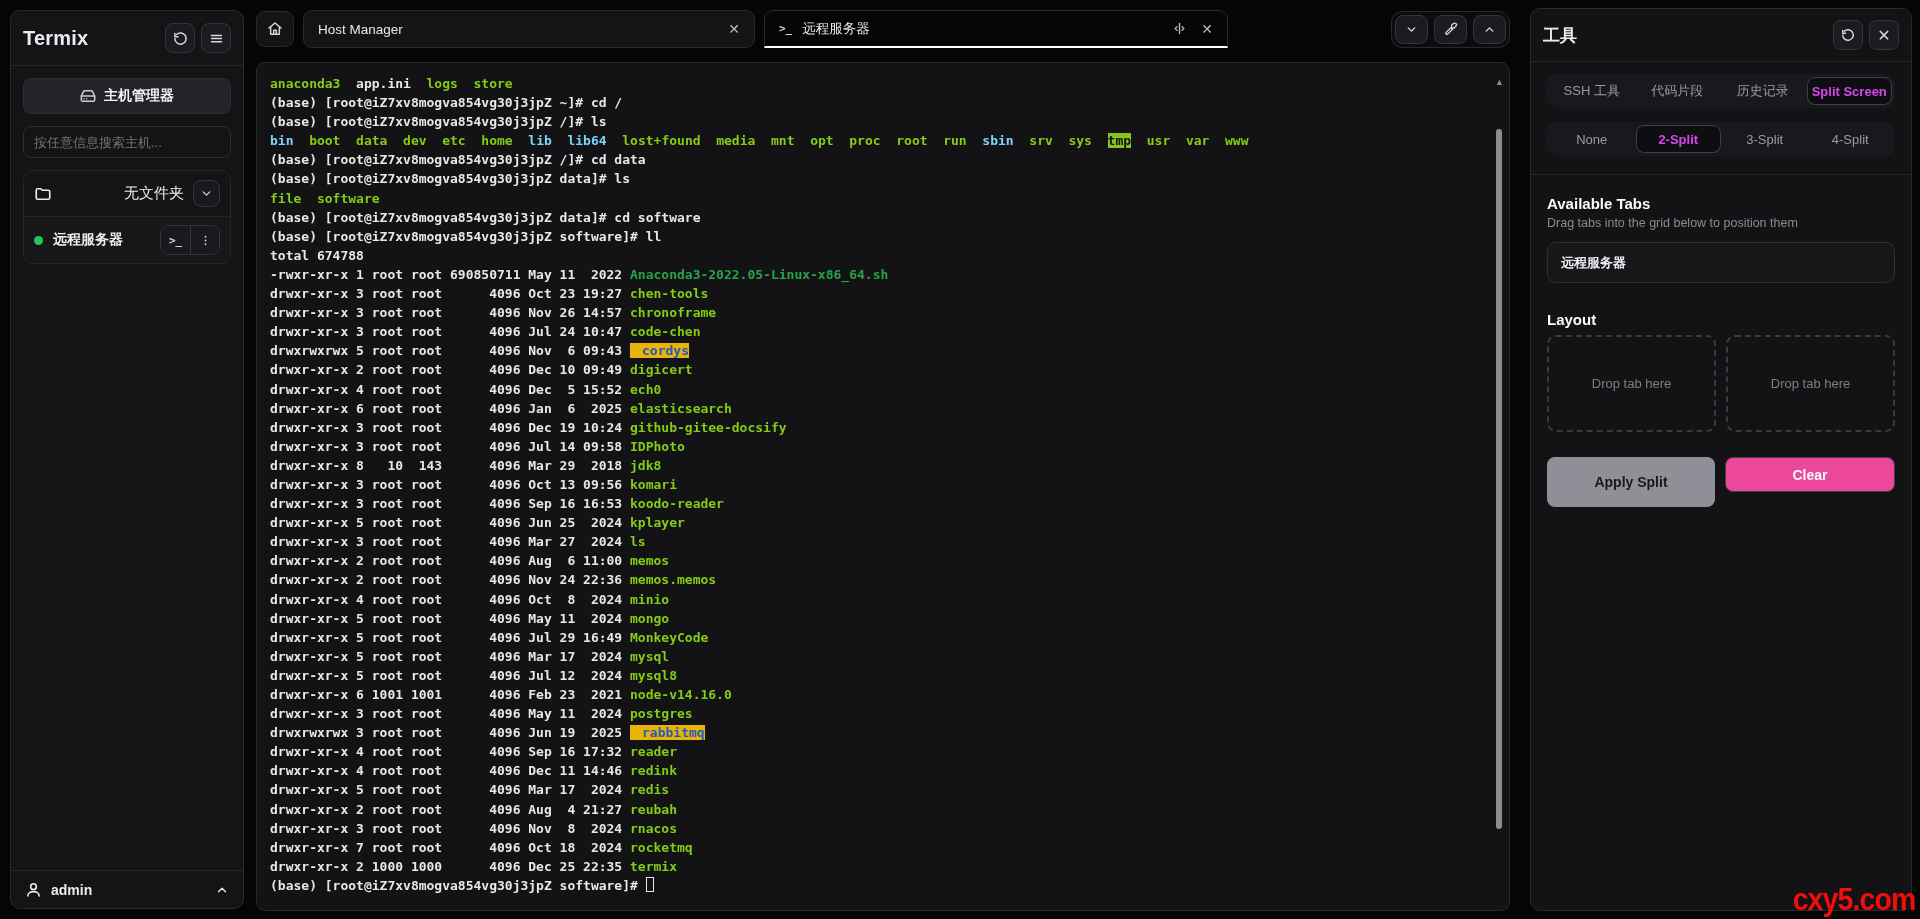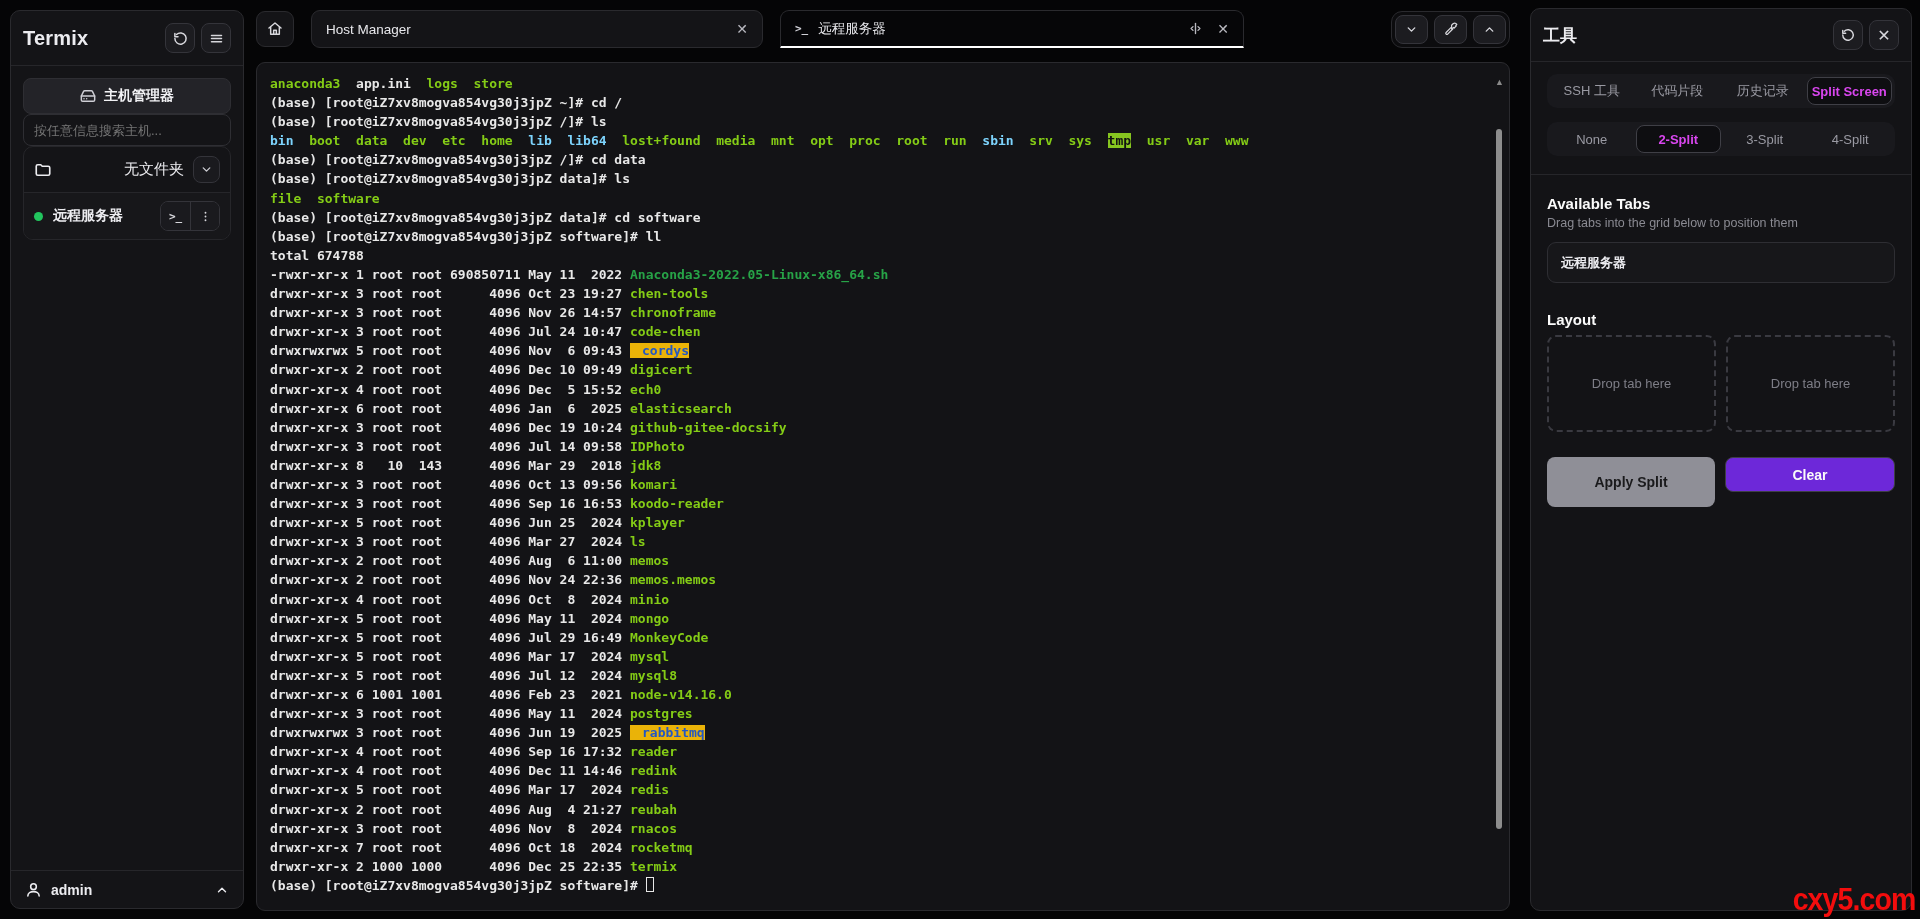--- a/index.html
+++ b/index.html
@@ -9,21 +9,21 @@
 
   
   .sidebar { position:absolute; left:10px; top:10px; width:234px; height:899px;
              display:flex; flex-direction:column; }
   .sb-header { display:flex; align-items:center; padding:12px 12px; gap:6px; }
   .brand { font-size:20px; font-weight:bold; letter-spacing:.2px; flex:1; }
   .icon-btn { width:30px; height:30px; border:1px solid #34343a; background:#1c1c20;
               border-radius:8px; display:flex; align-items:center; justify-content:center;
               color:#d7d7dc; cursor:pointer; flex:none; }
   .sb-div { border-top:1px solid #26262a; }
-  .sb-body { padding:12px 12px; display:flex; flex-direction:column; flex:1; min-height:0; }
+  .sb-body { padding:12px 12px; display:flex; flex-direction:column; gap:12px; flex:1; min-height:0; }
   .hm-btn { height:36px; background:#232328; border:1px solid #2e2e33; border-radius:8px;
             display:flex; align-items:center; justify-content:center; gap:8px;
             font-size:14px; font-weight:bold; color:#f1f1f4; cursor:pointer; }
   .search { height:32px; background:#141417; border:1px solid #2e2e33; border-radius:8px;
             color:#6c6c75; font-size:13px; padding:0 10px; width:100%;
             font-family:"Liberation Sans", sans-serif; }
   .folder-card { border:1px solid #26262a; border-radius:10px; overflow:hidden; }
   .folder-head { display:flex; align-items:center; gap:9px; padding:9px 10px; }
   .folder-name { font-size:15px; font-weight:normal; flex:1;text-align:right; }
   .chev-btn { width:27px; height:27px; border:1px solid #34343a; border-radius:8px;
@@ -37,21 +37,21 @@
   .host-actions > div { width:29px; height:28px; display:flex; align-items:center;
               justify-content:center; background:#1a1a1e; cursor:pointer; color:#d7d7dc; }
   .host-actions > div + div { border-left:1px solid #34343a; }
   .prompt-glyph { font-family:"DejaVu Sans Mono", monospace; font-size:11px; font-weight:bold; }
   .sb-footer { margin-top:auto; border-top:1px solid #26262a; padding:10px 14px;
                display:flex; align-items:center; gap:9px; }
   .admin-name { font-size:14px; font-weight:bold; flex:1; }
 
   
   .main { position:absolute; left:256px; top:8px; width:1254px; height:903px; }
-  .tabbar { display:flex; align-items:center; height:42px; gap:17px; }
+  .tabbar { display:flex; align-items:center; height:42px; gap:9px; }
   .home-btn { width:38px; height:36px; border:1px solid #2a2a2e; background:#141417;
               border-radius:9px; display:flex; align-items:center; justify-content:center;
               color:#d7d7dc; cursor:pointer; flex:none; }
   .tab { height:38px; border:1px solid #2a2a2e; background:#141417; border-radius:9px;
          display:flex; align-items:center; padding:0 14px; gap:10px; font-size:13.5px;
          color:#e8e8ec; cursor:pointer; }
   .tab .x { margin-left:auto; color:#b9b9c0; font-size:14px; cursor:pointer; }
   .tab.t1 { width:452px; }
   .tab.t2 { width:464px; background:#060608; border-bottom:2.5px solid #ffffff;
             border-radius:9px 9px 0 0; }
@@ -100,21 +100,21 @@
                 border-radius:9px; display:flex; align-items:center; padding:0 13px;
                 font-size:13px; font-weight:bold; cursor:grab; }
   .dropzones { display:flex; gap:10px; margin-top:7px; }
   .dropzone { flex:1; height:97px; border:2px dashed #3a3a41; border-radius:9px;
               display:flex; align-items:center; justify-content:center;
               color:#7e7e87; font-size:13px; }
   .btn-row { display:flex; gap:10px; margin-top:25px; }
   .btn-apply { flex:1; height:50px; background:#8f8f97; color:#1a1a1c; border:none;
                border-radius:8px; font-size:14px; font-weight:bold; cursor:pointer;
                font-family:"Liberation Sans", sans-serif; }
-  .btn-clear { flex:1; height:35px; background:#6d28d9; color:#fafafa;
+  .btn-clear { flex:1; height:35px; background:#ec4899; color:#fafafa;
                border:1px solid #3f3f46; border-radius:8px; font-size:14px; font-weight:bold;
                cursor:pointer; font-family:"Liberation Sans", sans-serif;text-align:center; }
 
   .watermark { position:absolute; right:5px; bottom:1px; color:#f30d0d; font-size:31px;
                font-weight:bold; letter-spacing:-1px; transform:scaleX(.92);
                transform-origin:right; }
   svg { display:block; }
 </style>
 </head>
 <body>

